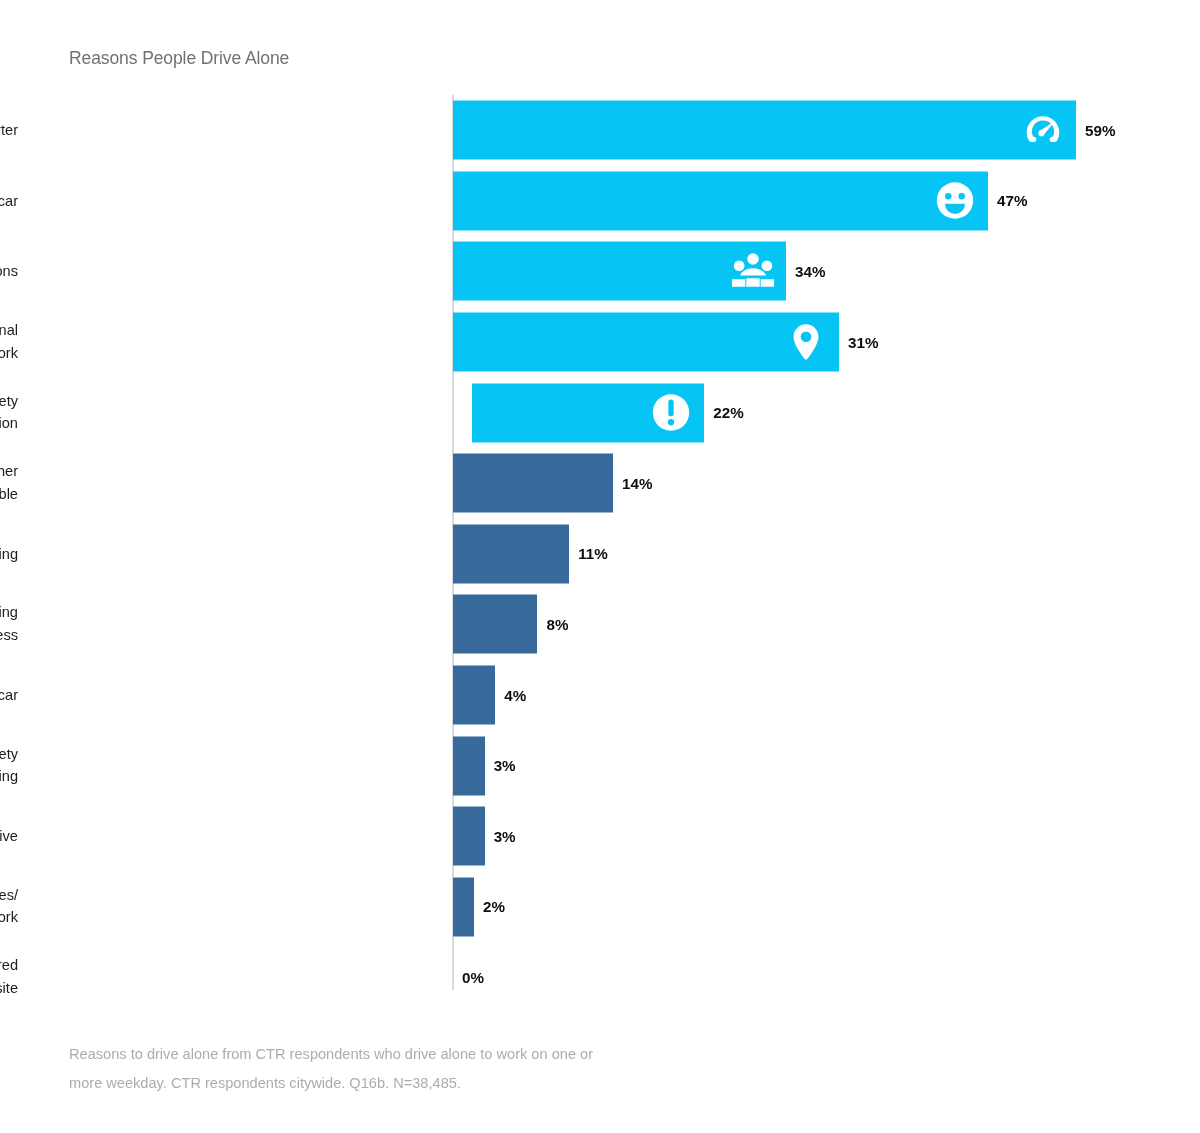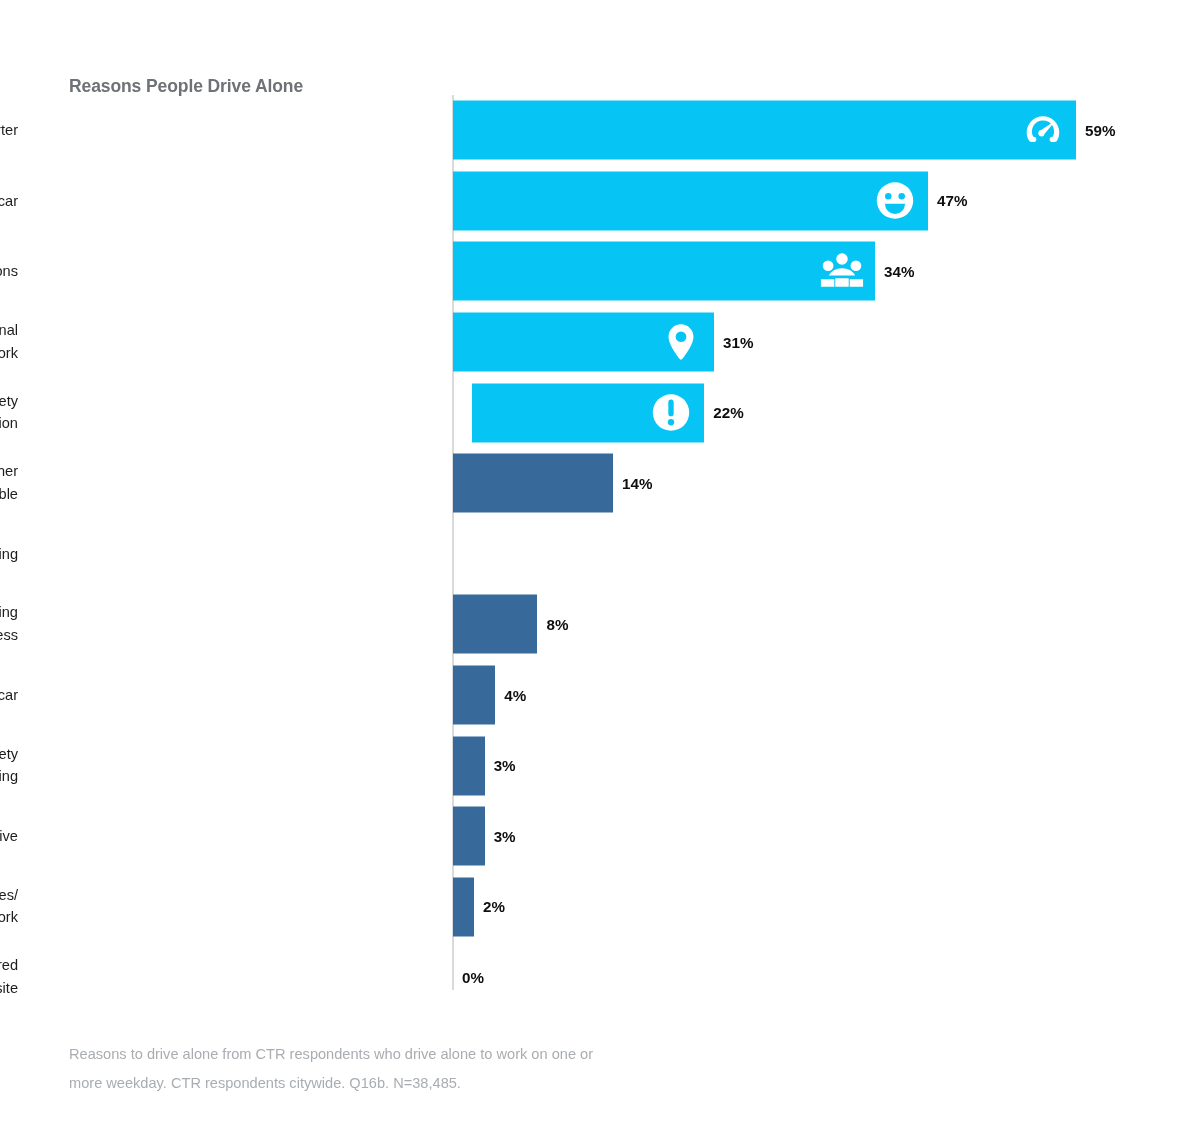--- a/index.html
+++ b/index.html
@@ -18,25 +18,24 @@
     position: absolute;
     left: 0; top: 0;
     width: 1200px;
     height: 1133px;
   }
   .chart-title {
     position: absolute;
     left: 69px;
     top: 48px;
     font-size: 17.5px;
-    font-weight: bold;
+    font-weight: normal;
     color: #6e7276;
     letter-spacing: -0.1px;
     white-space: nowrap;
-    margin-top: 28px;
   }
   .plot {
     position: absolute;
     left: 0;
     top: 95px;
     width: 1200px;
   }
   .axis-line {
     position: absolute;
     left: 452px;
@@ -127,51 +126,51 @@
                 <path fill="#ffffff" d="M24 9c-9.4 0-17 7.6-17 17 0 3.1.8 6 2.3 8.5.6 1 1.6 1.5 2.7 1.5h2.4c1.5 0 2.7-1.2 2.7-2.7s-1.2-2.7-2.7-2.7h-.6a11.6 11.6 0 1 1 20.4 0h-.6c-1.5 0-2.7 1.2-2.7 2.7s1.2 2.7 2.7 2.7H36c1.1 0 2.1-.5 2.7-1.5A17 17 0 0 0 41 26c0-9.4-7.6-17-17-17z"></path>
                 <path fill="#ffffff" d="M33.6 15.8 22.1 23.6a3.3 3.3 0 1 0 3.6 3.8l8.5-10.2a.9.9 0 0 0-.6-1.4z"></path>
               </svg></span>
             <span class="bar-value">59%</span>
           </div>
         </div>
       </div>
       <div class="row">
         <div class="row-label">I like the convenience of having my car</div>
         <div class="bar-wrap">
-          <div class="bar cyan" style="width: 475px;">
+          <div class="bar cyan" style="width: 535px;">
             <span class="bar-icon"><svg viewBox="0 0 48 48" width="46" height="46" aria-hidden="true">
                 <circle cx="24" cy="24" r="19" fill="#ffffff"></circle>
                 <circle cx="17" cy="19.5" r="3.4" fill="#06c5f5"></circle>
                 <circle cx="31" cy="19.5" r="3.4" fill="#06c5f5"></circle>
                 <path d="M13.5 27.5h21a10.5 10.5 0 0 1-21 0z" fill="#06c5f5"></path>
               </svg></span>
             <span class="bar-value">47%</span>
           </div>
         </div>
       </div>
       <div class="row">
         <div class="row-label">Family care or other obligations</div>
         <div class="bar-wrap">
-          <div class="bar cyan" style="width: 422px;">
+          <div class="bar cyan" style="width: 333px;">
             <span class="bar-icon"><svg viewBox="0 0 48 48" width="46" height="46" aria-hidden="true">
                 <circle cx="24" cy="11" r="6" fill="#ffffff"></circle>
                 <circle cx="9.5" cy="18" r="5.6" fill="#ffffff"></circle>
                 <circle cx="38.5" cy="18" r="5.6" fill="#ffffff"></circle>
                 <path fill="#ffffff" d="M24 20.5c-6.5 0-11.8 3.2-13.8 7.8h27.6c-2-4.6-7.3-7.8-13.8-7.8z"></path>
                 <path fill="#ffffff" d="M2 32h14v8H2zM32 32h14v8H32zM17 31h14v9H17z"></path>
               </svg></span>
             <span class="bar-value">34%</span>
           </div>
         </div>
       </div>
       <div class="row">
         <div class="row-label">Being able to make additional
 stops before/after work</div>
         <div class="bar-wrap">
-          <div class="bar cyan" style="width: 261px;">
+          <div class="bar cyan" style="width: 386px;">
             <span class="bar-icon"><svg viewBox="0 0 48 48" width="46" height="46" aria-hidden="true">
                 <path fill="#ffffff" d="M24 5c-7.2 0-13 5.8-13 13 0 9.2 11.2 22.6 12 23.5.5.6 1.4.6 2 0 .8-.9 12-14.3 12-23.5 0-7.2-5.8-13-13-13z"></path>
                 <circle cx="24" cy="18" r="5.6" fill="#06c5f5"></circle>
               </svg></span>
             <span class="bar-value">31%</span>
           </div>
         </div>
       </div>
       <div class="row">
         <div class="row-label">I am concerned about safety
@@ -191,20 +190,25 @@
         <div class="row-label">Public transit and other
 commute options not available</div>
         <div class="bar-wrap">
           <div class="bar dark" style="width: 160px;">
             <span class="bar-value">14%</span>
           </div>
         </div>
       </div>
       <div class="row">
         <div class="row-label">I have access to free/subsidized parking</div>
+        <div class="bar-wrap">
+          <div class="bar dark" style="width: 116.16px;">
+            <span class="bar-value">11%</span>
+          </div>
+        </div>
       </div>
       <div class="row">
         <div class="row-label">I am concerned about spreading
 or catching an illness</div>
         <div class="bar-wrap">
           <div class="bar dark" style="width: 84.48px;">
             <span class="bar-value">8%</span>
           </div>
         </div>
       </div>

